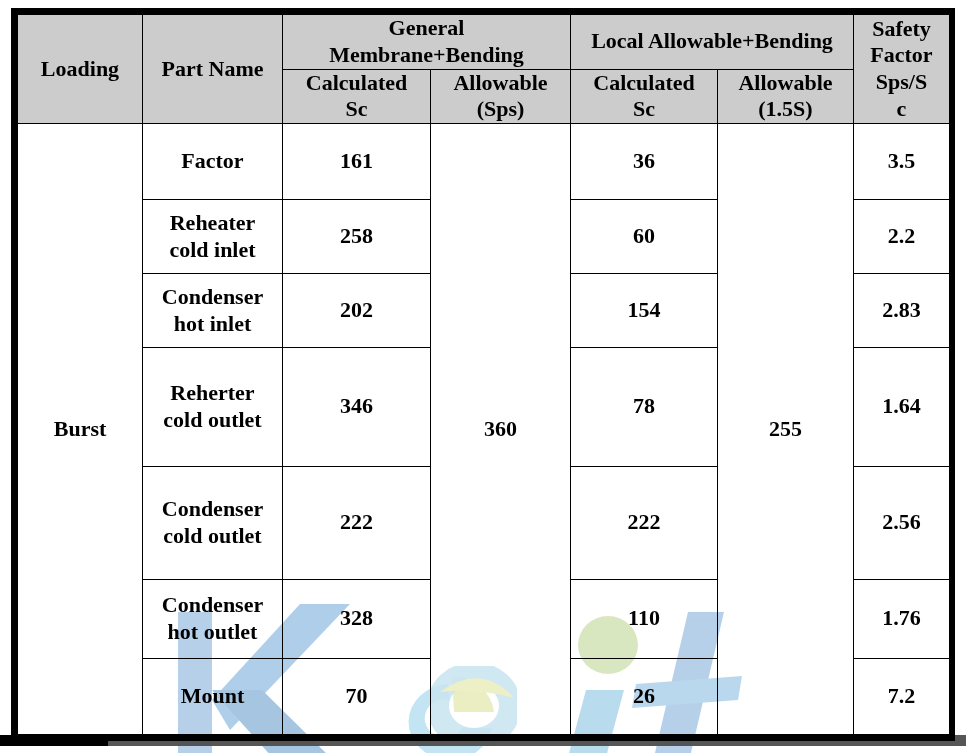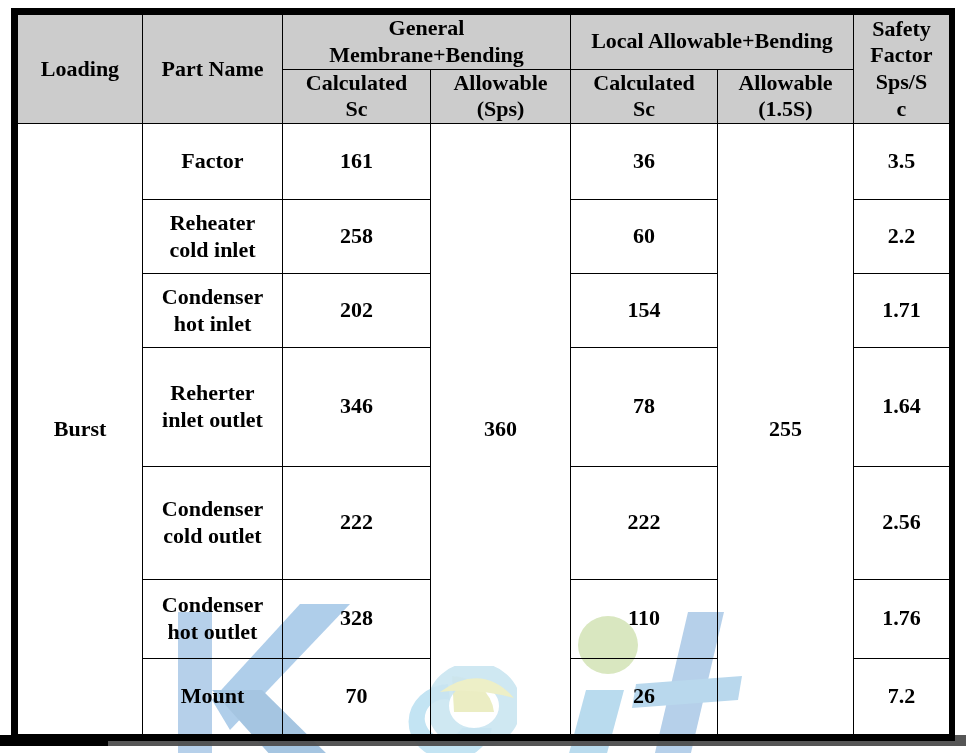--- a/index.html
+++ b/index.html
@@ -177,25 +177,25 @@
         <td class="part-name">Reheater cold inlet</td>
         <td class="num">258</td>
         <td class="num">60</td>
         <td class="num">2.2</td>
       </tr>
 
       <tr style="height:68px">
         <td class="part-name">Condenser hot inlet</td>
         <td class="num">202</td>
         <td class="num">154</td>
-        <td class="num">1.71</td>
+        <td class="num">2.83</td>
       </tr>
 
       <tr style="height:109px">
-        <td class="part-name">Reherter inlet outlet</td>
+        <td class="part-name">Reherter cold outlet</td>
         <td class="num">346</td>
         <td class="num">78</td>
         <td class="num">1.64</td>
       </tr>
 
       <tr style="height:104px">
         <td class="part-name">Condenser cold outlet</td>
         <td class="num">222</td>
         <td class="num">222</td>
         <td class="num">2.56</td>

